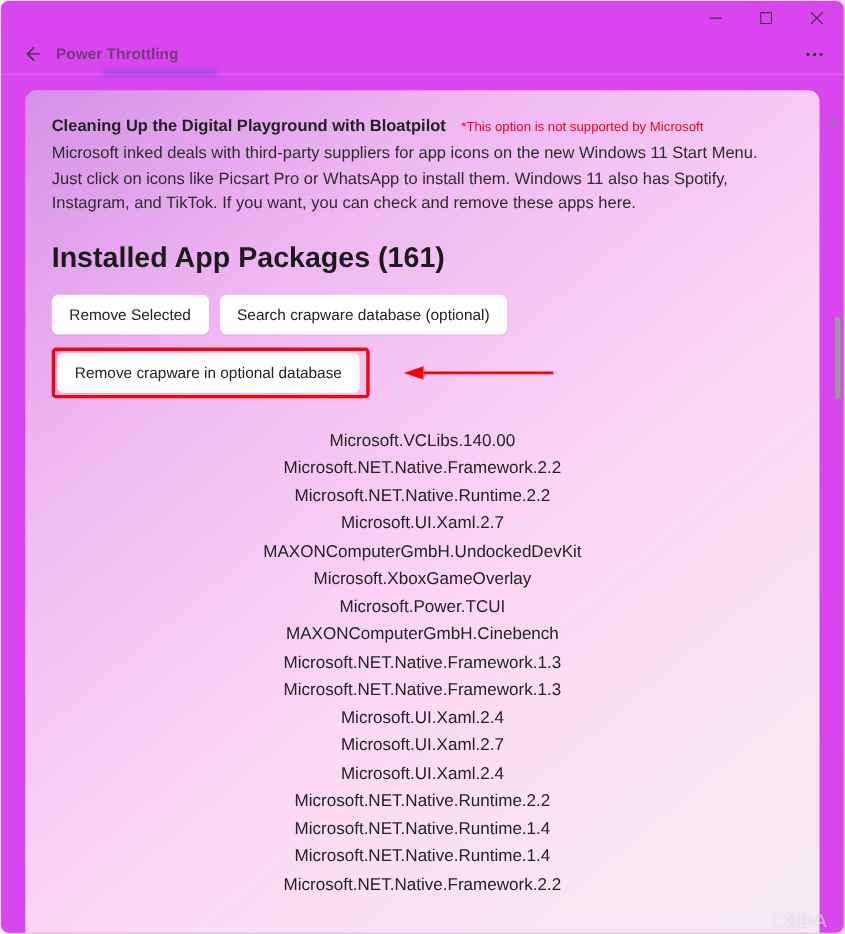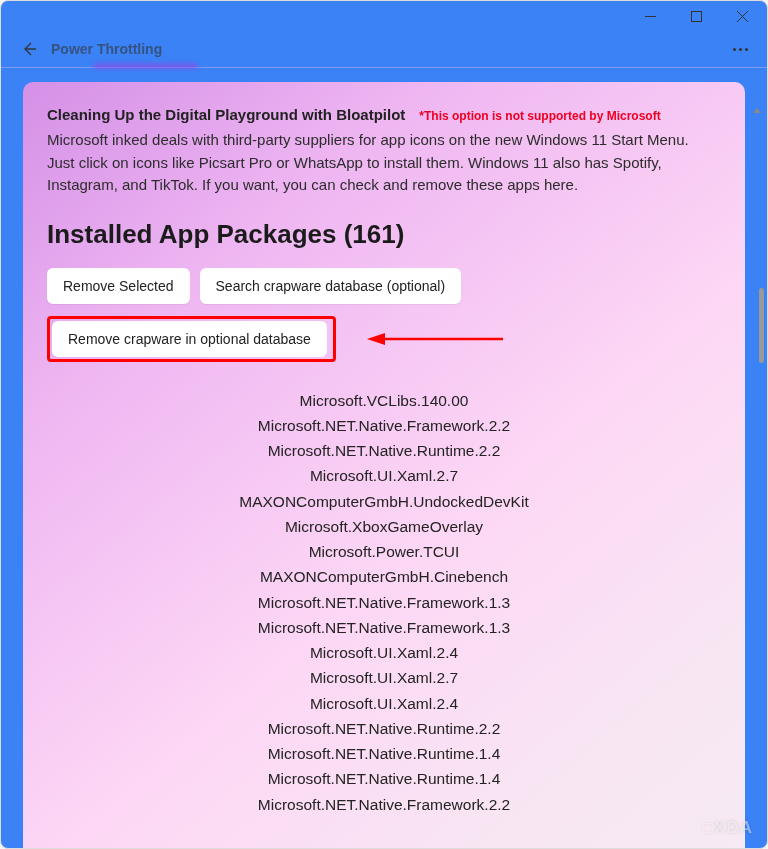--- a/index.html
+++ b/index.html
@@ -5,21 +5,21 @@
     * { margin: 0; padding: 0; box-sizing: border-box; }
     body {
       font-family: "Segoe UI", -apple-system, sans-serif;
       width: 768px;
       height: 849px;
       overflow: hidden;
       background: #f5f5f5;
       position: relative;
     }
     .window {
-      background: #3b82f6;
+      background: #d946ef;
       width: 768px;
       height: 849px;
       border: 1px solid #ddd;
       border-radius: 8px;
       overflow: hidden;
       position: relative;
     }
     .titlebar {
       height: 30px;
       display: flex;
@@ -89,21 +89,21 @@
       gap: 14px;
       flex-wrap: wrap;
     }
     .heading {
       font-size: 15px;
       font-weight: 700;
       color: #222;
     }
     .warn {
       font-size: 12px;
-      font-weight: 700;
+      font-weight: 400;
       color: #ee0022;
     }
     .desc {
       margin-top: 6px;
       font-size: 15px;
       line-height: 1.5;
       color: #2c2c2c;
       max-width: 660px;
     }
     .section-title {
@@ -175,21 +175,21 @@
       right: 1px;
       top: 180px;
       width: 5px;
       height: 75px;
       background: #999;
       border-radius: 3px;
     }
     .watermark {
       position: absolute;
       right: 14px;
-      bottom: 10px;
+      bottom: 0;
       font-size: 17px;
       font-weight: 700;
       font-family: Arial, sans-serif;
       letter-spacing: 1px;
       color: rgba(255,255,255,0.45);
       text-shadow: 0 0 3px rgba(0,0,0,0.15);
     }
     .tri {
       position:absolute;
       right: 6px;

